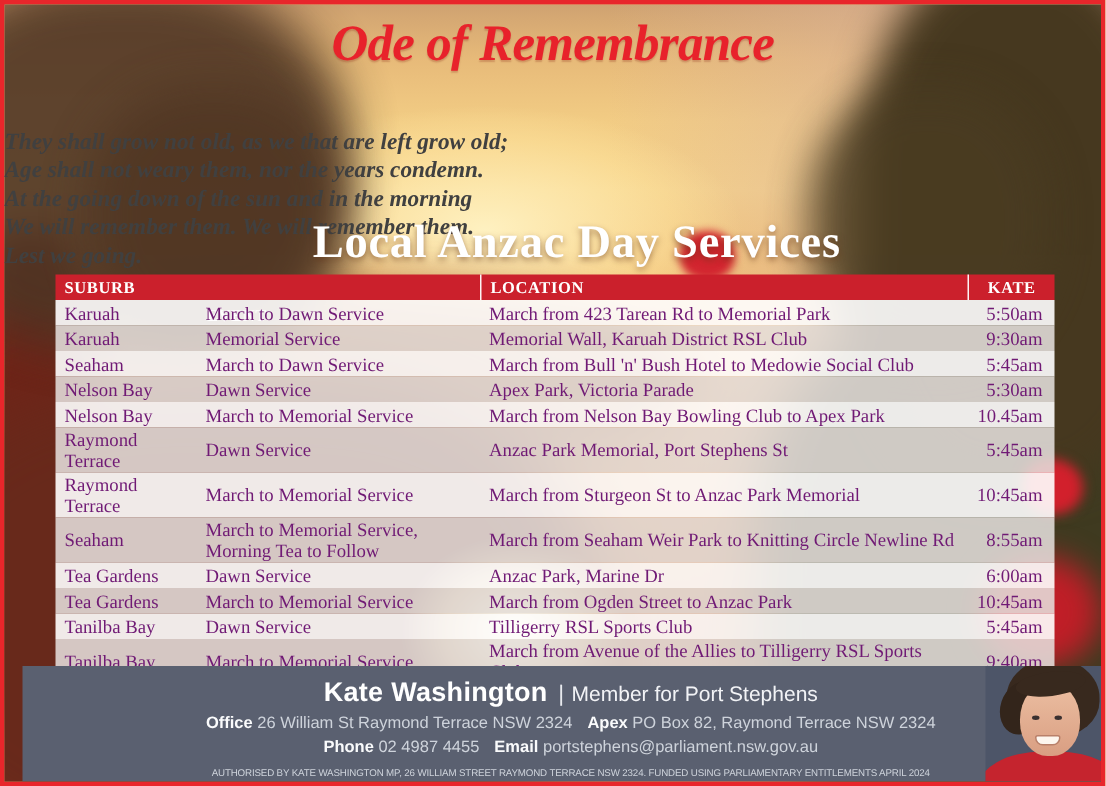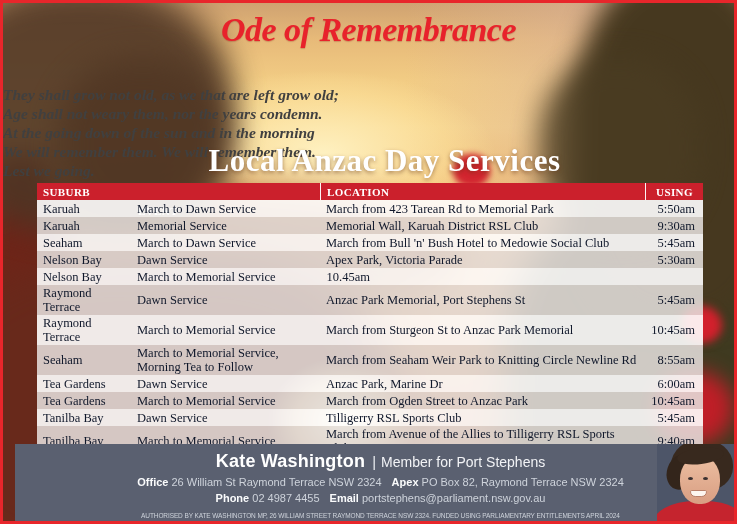--- a/index.html
+++ b/index.html
@@ -42,21 +42,21 @@
   
   .tablebox { position:absolute; left:34px; top:180px; width:666px; z-index:6; }
   .thead { display:flex; height:17px; background:var(--header-red,#cb202c); color:#fff; }
   .hcell { font:bold 11px "Liberation Serif", serif; letter-spacing:.4px; display:flex; align-items:center; padding-left:6px; }
   .hcell + .hcell { border-left:1px solid rgba(255,255,255,.95); }
   .h-suburb { width:94px; } .h-event { width:189px;margin-top:28px; } .h-location { width:325px; }
   .h-time { width:58px; justify-content:center; padding-left:0; }
   .trow { display:flex; min-height:17px; }
   .row-odd  { background:rgba(255,255,255,.90); }
   .row-even { background:rgba(231,226,224,.86); }
-  .cell { font:12.5px "Liberation Serif", serif; color:#0f172a; display:flex; align-items:center; padding:1px 4px 1px 6px; line-height:14px; }
+  .cell { font:12.5px "Liberation Serif", serif; color:#701a75; display:flex; align-items:center; padding:1px 4px 1px 6px; line-height:14px; }
   .c-suburb { width:94px; } .c-event { width:189px; } .c-location { width:325px; }
   .c-time { width:58px; justify-content:flex-end; padding-right:8px; }
 
   
   .footer { position:absolute; left:12px; bottom:0; width:100%; height:77px; background:var(--footer-slate,#5a6070); z-index:7; color:#fff; }
   .name-line { margin-top:7px; text-align:center; white-space:nowrap; }
   .mp-name { font-weight:bold; font-size:18px; letter-spacing:.2px; }
   .mp-sep { font-size:15px; color:#e8eaee; padding:0 5px 0 7px; font-weight:normal; }
   .mp-role { font-size:14px; color:#f2f3f6; }
   .contact-line { text-align:center; font-size:11px; color:#ced3db; margin-top:4px; white-space:nowrap; }
@@ -111,21 +111,21 @@
         <div>Lest we going.</div>
       </div>
       <div class="services-title">Local Anzac Day Services</div>
     </div>
 
     <div class="tablebox">
       <div class="thead">
         <div class="hcell h-suburb">SUBURB</div>
         <div class="hcell h-event">EVENT</div>
         <div class="hcell h-location">LOCATION</div>
-        <div class="hcell h-time">USING</div>
+        <div class="hcell h-time">KATE</div>
       </div>
       <div>
           <div class="trow row-odd">
     <div class="cell c-suburb">Karuah</div>
     <div class="cell c-event">March to Dawn Service</div>
     <div class="cell c-location">March from 423 Tarean Rd to Memorial Park</div>
     <div class="cell c-time">5:50am</div>
   </div>
           <div class="trow row-even">
     <div class="cell c-suburb">Karuah</div>
@@ -141,20 +141,21 @@
   </div>
           <div class="trow row-even">
     <div class="cell c-suburb">Nelson Bay</div>
     <div class="cell c-event">Dawn Service</div>
     <div class="cell c-location">Apex Park, Victoria Parade</div>
     <div class="cell c-time">5:30am</div>
   </div>
           <div class="trow row-odd">
     <div class="cell c-suburb">Nelson Bay</div>
     <div class="cell c-event">March to Memorial Service</div>
+    <div class="cell c-location">March from Nelson Bay Bowling Club to Apex Park</div>
     <div class="cell c-time">10.45am</div>
   </div>
           <div class="trow row-even">
     <div class="cell c-suburb">Raymond Terrace</div>
     <div class="cell c-event">Dawn Service</div>
     <div class="cell c-location">Anzac Park Memorial, Port Stephens St</div>
     <div class="cell c-time">5:45am</div>
   </div>
           <div class="trow row-odd">
     <div class="cell c-suburb">Raymond Terrace</div>

